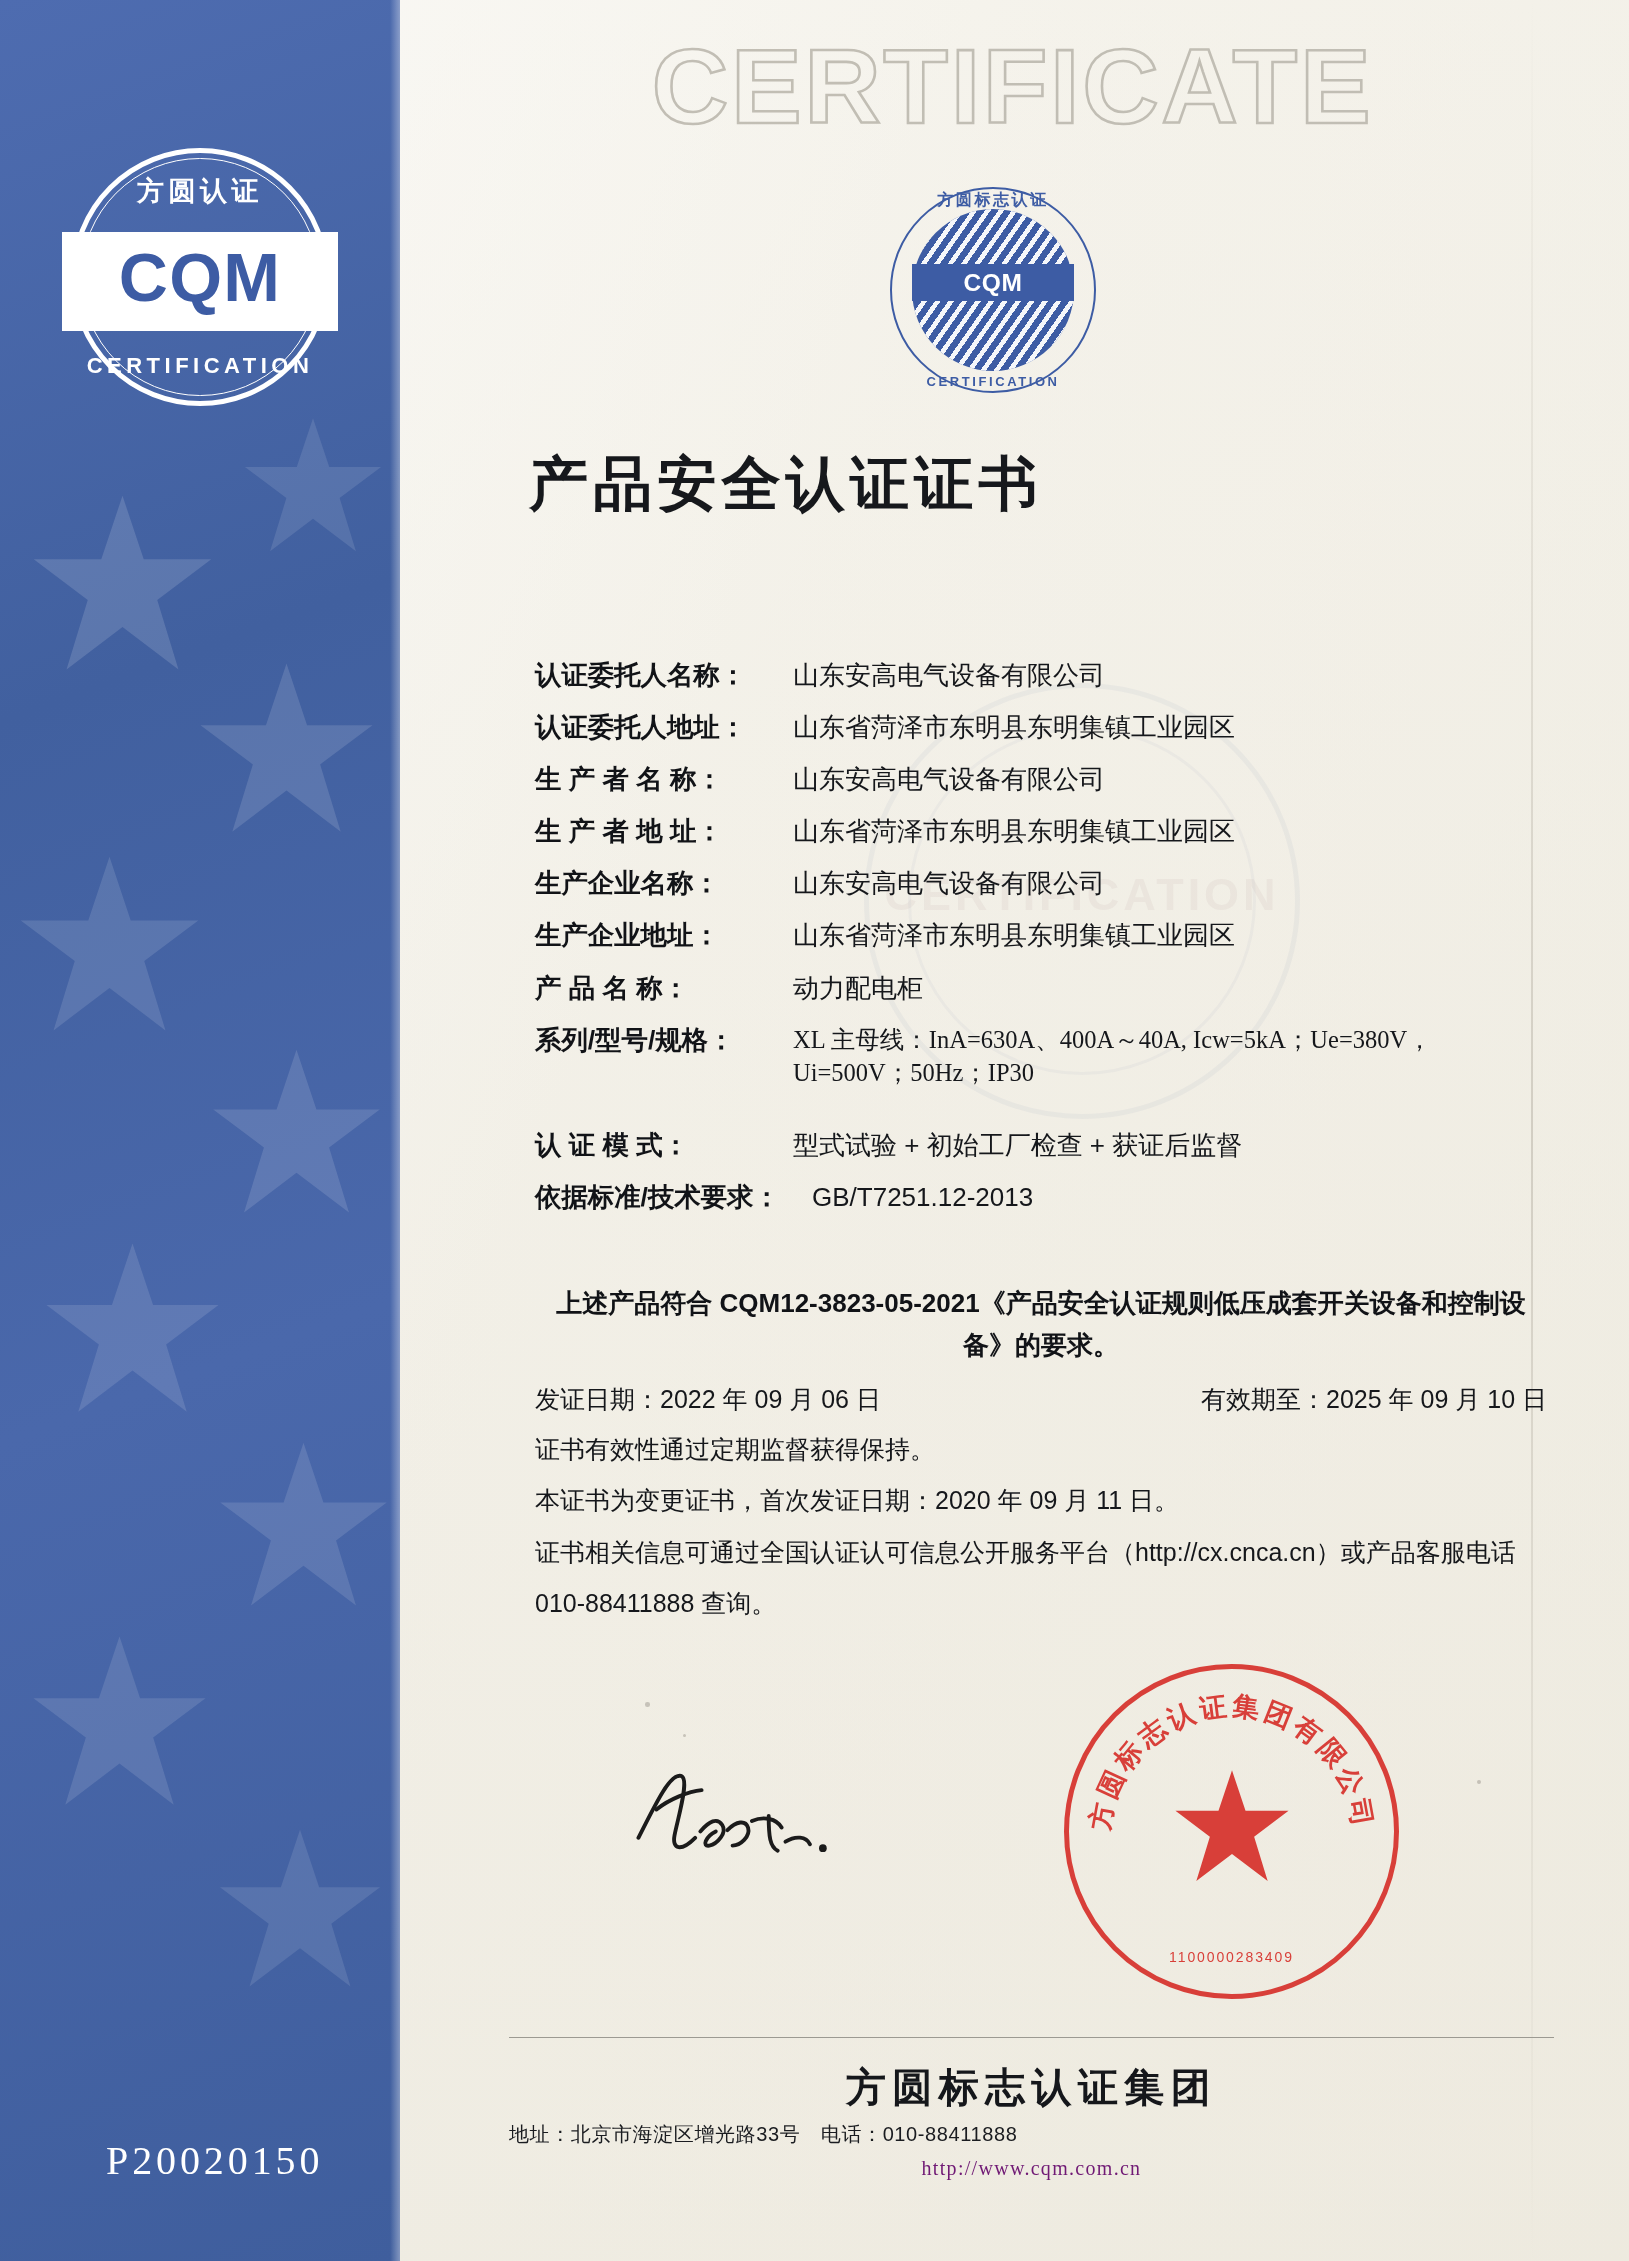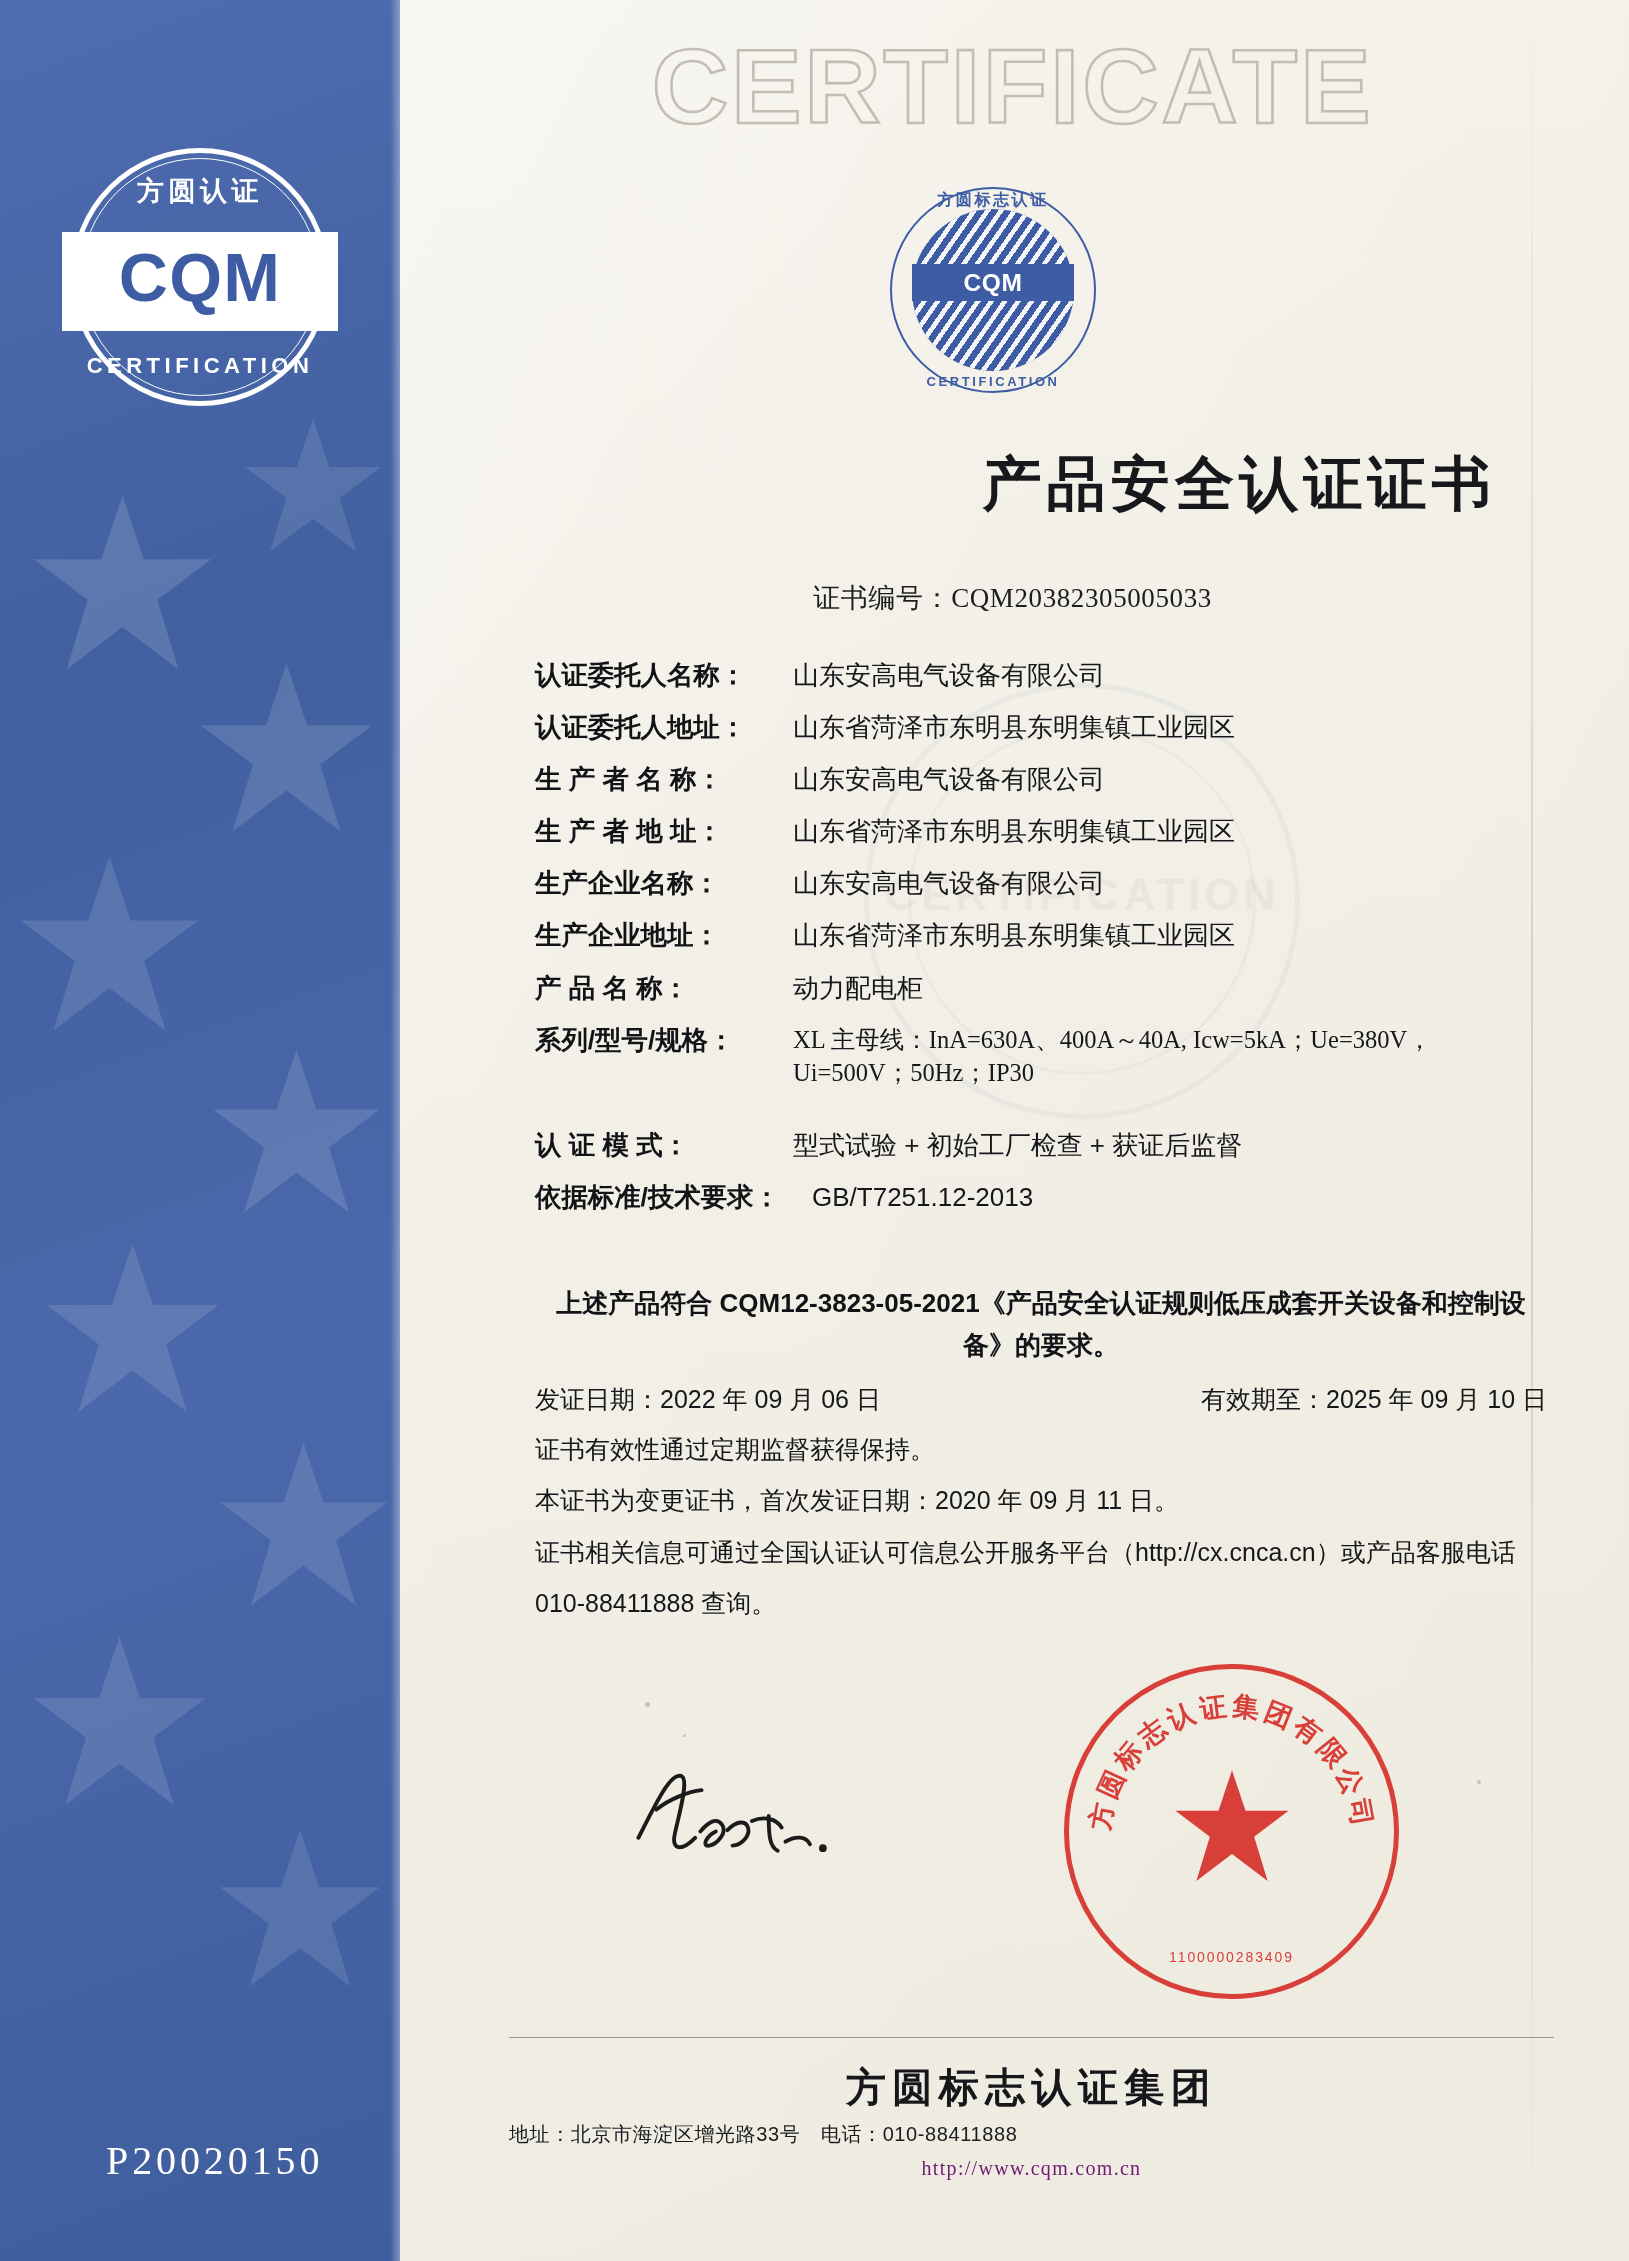--- a/index.html
+++ b/index.html
@@ -240,21 +240,21 @@
     color: rgba(150,120,120,0.16);
     letter-spacing: 3.9px;
   }
 
   
   .main-heading {
     position: absolute;
     left: 529px;
     top: 445px;
     width: 967px;
-    text-align: right;
+    text-align: left;
     font-family: "Liberation Sans", sans-serif;
     font-weight: bold;
     font-size: 59px;
     letter-spacing: 5.2px;
     color: #16181c;
   }
   .cert-no {
     position: absolute;
     left: 529px;
     top: 580px;
@@ -512,21 +512,20 @@
     <div class="ring-text-top">方圆标志认证</div>
     <div class="ring-text-bottom">CERTIFICATION</div>
   </div>
 
   <div class="watermark">
     <div class="wm-inner"></div>
     <div class="wm-text">CERTIFICATION</div>
   </div>
 
   <div class="main-heading">产品安全认证证书</div>
-  <div class="cert-no">证书编号：CQM20382305005033</div>
 
   <div class="fields">
     <div class="field-row">
       <div class="field-label">认证委托人名称：</div>
       <div class="field-value">山东安高电气设备有限公司</div>
     </div>
     <div class="field-row">
       <div class="field-label">认证委托人地址：</div>
       <div class="field-value">山东省菏泽市东明县东明集镇工业园区</div>
     </div>

